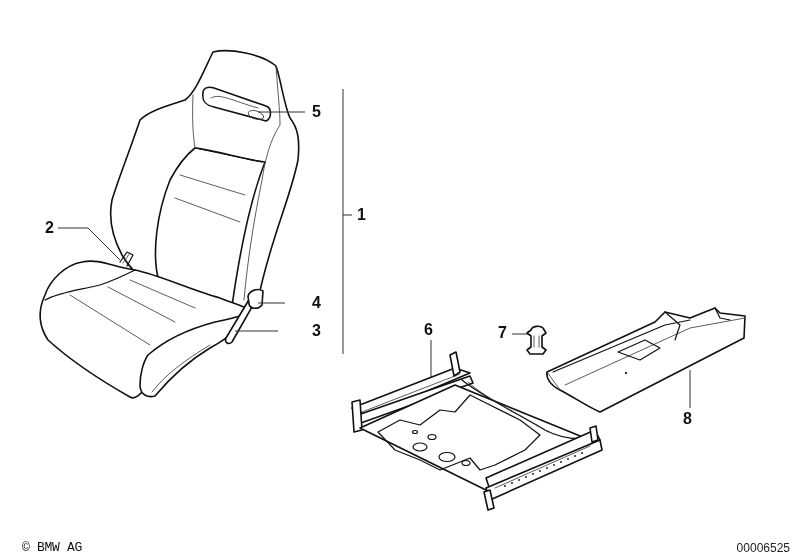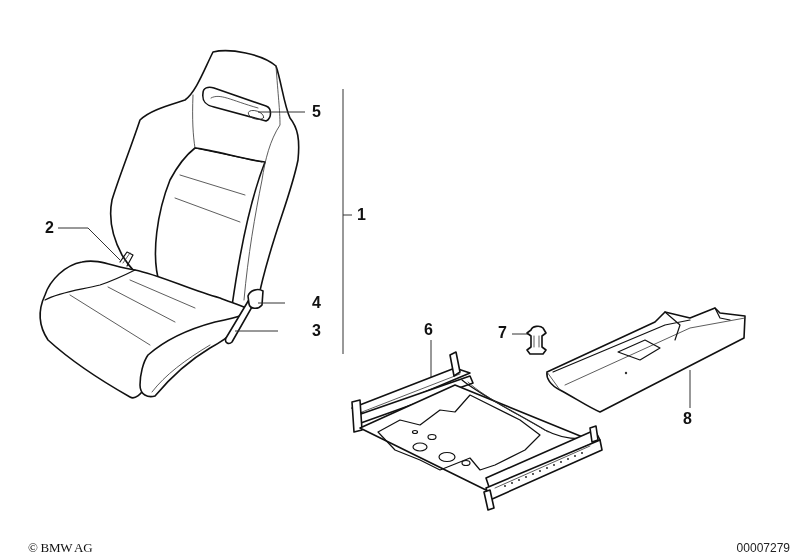--- a/index.html
+++ b/index.html
@@ -1,19 +1,19 @@
 <!DOCTYPE html>
 <html><head>
 <meta charset="utf-8">
 <style>
   html, body { margin:0; padding:0; background:#ffffff; }
   body { width:799px; height:559px; position:relative; overflow:hidden; font-family:"Liberation Sans", sans-serif; }
   #canvas { position:absolute; left:0; top:0; width:799px; height:559px; }
   .callout { position:absolute; font-family:"Liberation Sans", sans-serif; font-weight:bold; font-size:16px; color:#111; line-height:16px; }
-  .footer-left { position:absolute; left:22px; top:540px; font-size:13px; color:#111; font-family:Liberation Serif, serif; letter-spacing:-0.3px;margin-left:6px; }
+  .footer-left { position:absolute; left:22px; top:540px; font-size:13px; color:#111; font-family:Liberation Mono, monospace; letter-spacing:-0.3px; }
   .footer-right { position:absolute; right:9px; top:541px; font-size:12px; color:#222; font-family:"Liberation Sans", sans-serif; }
   svg .o { fill:#fff; stroke:#111; stroke-width:1.6; stroke-linejoin:round; stroke-linecap:round; }
   svg .t { fill:none; stroke:#333; stroke-width:0.8; stroke-linecap:round; }
   svg .m { fill:none; stroke:#111; stroke-width:1.2; stroke-linejoin:round; stroke-linecap:round; }
   svg .lead { fill:none; stroke:#333; stroke-width:1; }
 </style>
 </head>
 <body>
 
 <svg id="canvas" viewBox="0 0 799 559" width="799" height="559">
@@ -132,13 +132,13 @@
 <div class="callout" style="left:357px;top:207px;">1</div>
 <div class="callout" style="left:45px;top:220px;">2</div>
 <div class="callout" style="left:312px;top:323px;">3</div>
 <div class="callout" style="left:312px;top:295px;">4</div>
 <div class="callout" style="left:312px;top:104px;">5</div>
 <div class="callout" style="left:424px;top:322px;">6</div>
 <div class="callout" style="left:498px;top:325px;">7</div>
 <div class="callout" style="left:683px;top:411px;">8</div>
 
 <div class="footer-left">© BMW AG</div>
-<div class="footer-right">00007279</div>
+<div class="footer-right">00006525</div>
 
 </body></html>

